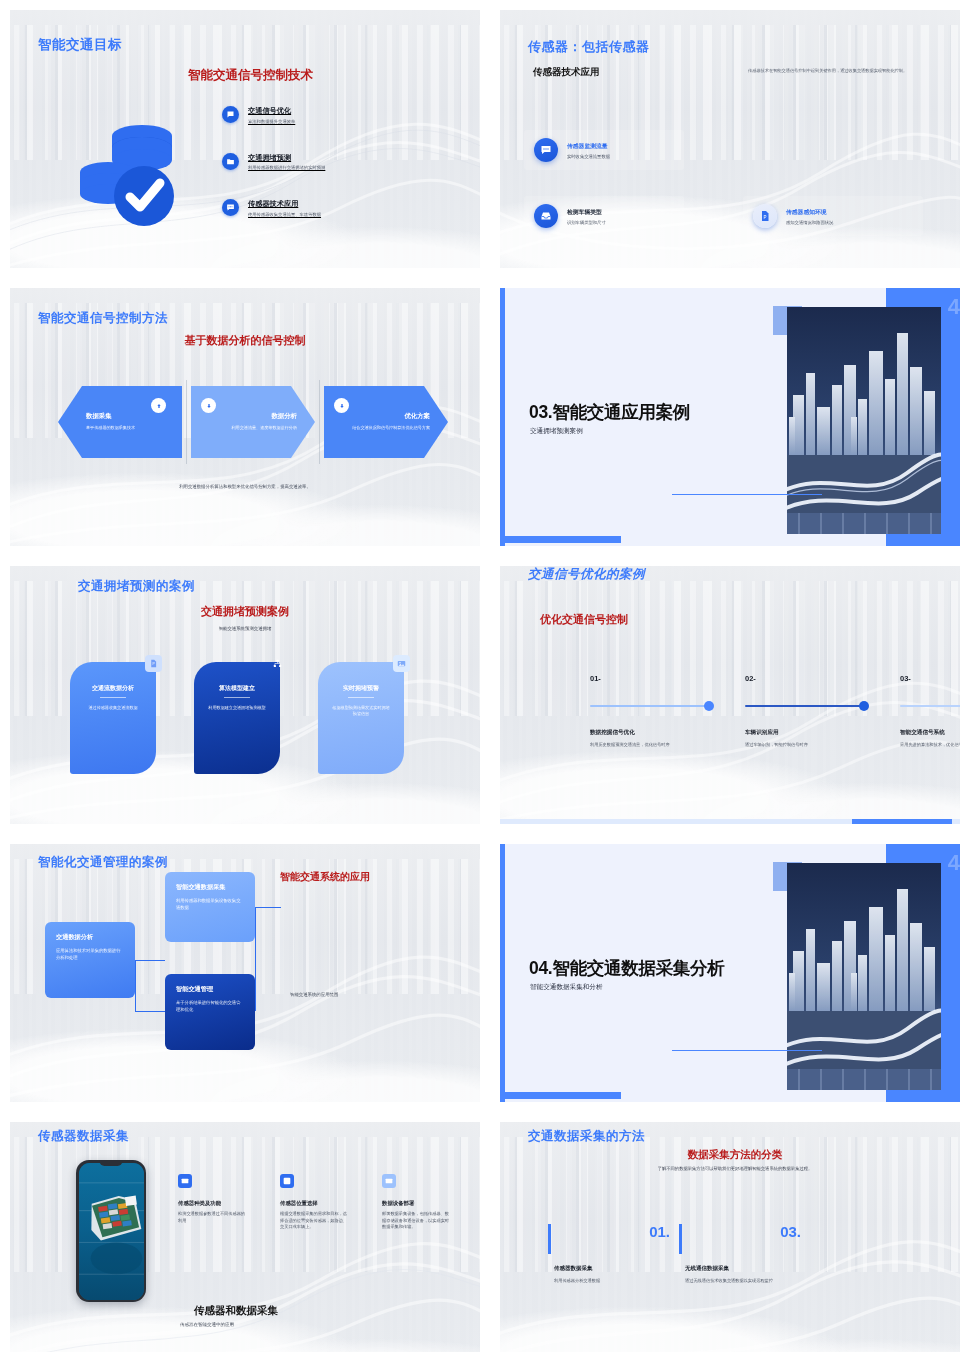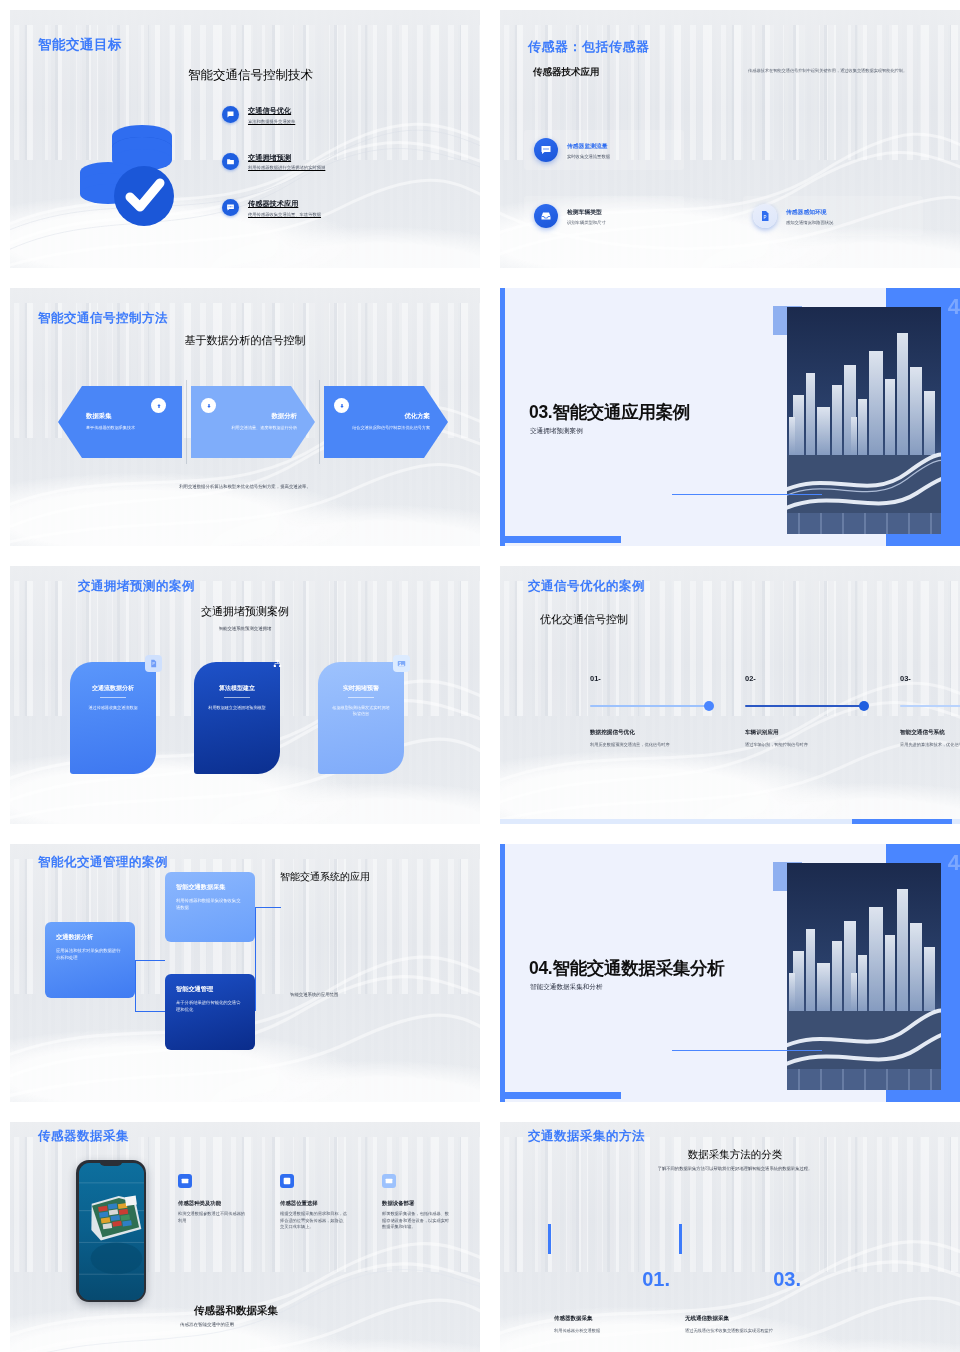--- a/index.html
+++ b/index.html
@@ -64,22 +64,22 @@
   .roads svg { width: 100%; height: 100%; display: block; }
   
   .kicker {
     position: absolute;
     font-weight: bold;
     color: #3d7bfb;
     letter-spacing: .5px;
   }
   .ctr-title {
     position: absolute;
-    font-weight: normal;
-    color: #000000;
+    font-weight: bold;
+    color: #b91c1c;
   }
   .ctr-sub {
     position: absolute;
     color: #3c4250;
   }
   
   .s1-kicker { left: 28px; top: 26px; font-size: 13.5px; }
   .s1-title { left: 178px; top: 57px; font-size: 12.5px; }
   .s1-items { position: absolute; left: 212px; top: 96px; width: 240px; }
   .s1-item { display: flex; align-items: flex-start; gap: 9px; margin-bottom: 29px; text-decoration: underline; }
@@ -154,21 +154,21 @@
   .s5-card h4 { font-size: 6px; color: #fff; text-align: center; margin-bottom: 4px; }
   .s5-card .rule { width: 26px; height: .8px; background: rgba(255,255,255,.6); margin: 0 auto 7px; }
   .s5-card p { font-size: 4.1px; color: rgba(255,255,255,.92); text-align: center; line-height: 1.5; }
   .s5-badge {
     position: absolute; right: -6px; top: -7px;
     width: 17px; height: 17px; border-radius: 4px;
     display: flex; align-items: center; justify-content: center;
   }
   .s5-badge svg { width: 9px; height: 9px; }
   
-  .s6-kicker { left: 28px; top: 12px; font-size: 12.5px; }
+  .s6-kicker { left: 28px; top: 0; font-size: 12.5px; font-style: italic; }
   .s6-title { left: 40px; top: 46px; font-size: 11px; }
   .s6-row { position: absolute; left: 90px; top: 108px; display: flex; gap: 33px; }
   .s6-col { width: 122px; }
   .s6-num { font-size: 7.5px; font-weight: bold; color: #171c27; margin-bottom: 22px; }
   .s6-bar { position: relative; height: 2.2px; border-radius: 2px; }
   .s6-dot { position: absolute; right: -2px; top: 50%; transform: translateY(-50%); width: 10px; height: 10px; border-radius: 50%; }
   .s6-col h4 { font-size: 5.6px; color: #151a24; margin: 22px 0 5px; }
   .s6-col p { font-size: 4.2px; color: #4c5463; line-height: 1.55; }
   .s6-botbar { position: absolute; left: 0; bottom: 0; width: 100%; height: 5px; background: #dfeafd; }
   .s6-botbar i { position: absolute; right: 18px; top: 0; width: 100px; height: 5px; background: #4a86ff; display:block; }
@@ -203,21 +203,21 @@
   .s9-col p { font-size: 4.2px; color: #4c5463; line-height: 1.6; }
   .s9-big { position: absolute; left: 168px; top: 182px; font-size: 10.5px; font-weight: bold; color: #141414; margin-left: 16px; }
   .s9-bigsub { position: absolute; left: 170px; top: 200px; font-size: 4.5px; color: #3e4654; }
   
   .s10-kicker { left: 28px; top: 6px; font-size: 12.5px; }
   .s10-title { left: 0; right: 0; top: 26px; text-align: center; font-size: 10.5px; }
   .s10-sub { left: 0; right: 0; top: 44px; text-align: center; font-size: 4.3px; }
   .s10-row { position: absolute; left: 48px; top: 102px; display: flex; gap: 3px; }
   .s10-col { position: relative; width: 128px; padding-left: 6px; }
   .s10-tick { position: absolute; left: 0; top: 0; width: 2.6px; height: 30px; background: #3d7bfb; }
-  .s10-num { text-align: right; padding-right: 6px; font-size: 20px; font-weight: bold; color: #3d7bfb; line-height: 1; margin-bottom: 26px; margin-top: 45px; }
+  .s10-num { text-align: right; padding-right: 6px; font-size: 15px; font-weight: bold; color: #3d7bfb; line-height: 1; margin-bottom: 26px; }
   .s10-col h4 { font-size: 5.5px; color: #141a24; margin-bottom: 6px; }
   .s10-col p { font-size: 4.2px; color: #4c5463; line-height: 1.55; padding-right: 12px; }
 </style>
 </head>
 <body>
 
 <svg width="0" height="0" style="position:absolute" aria-hidden="true">
   <defs>
     <symbol id="ic-chat" viewBox="0 0 24 24">
         <path d="M4 4h16v12H8l-4 4z"></path>

